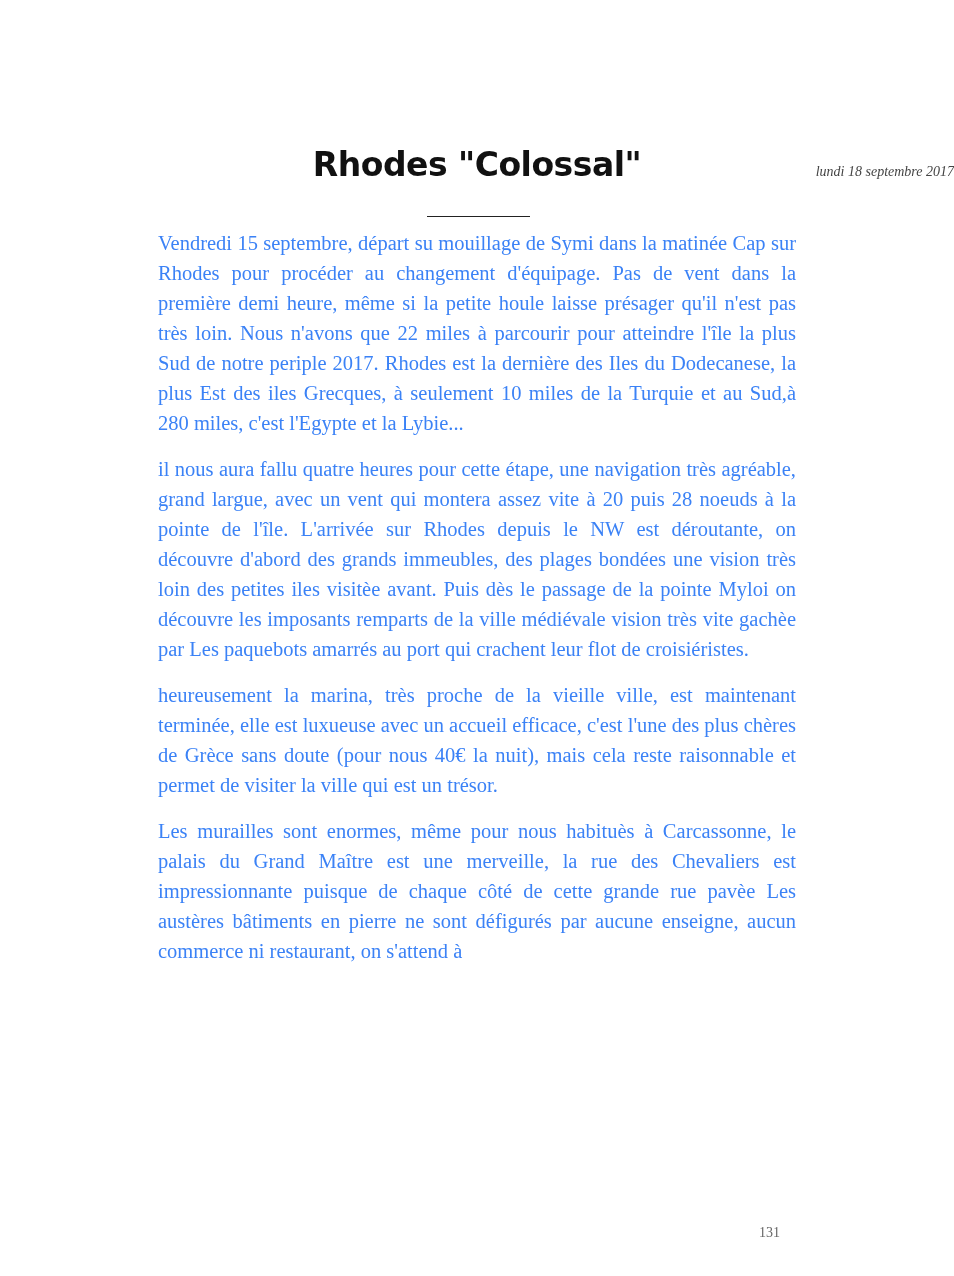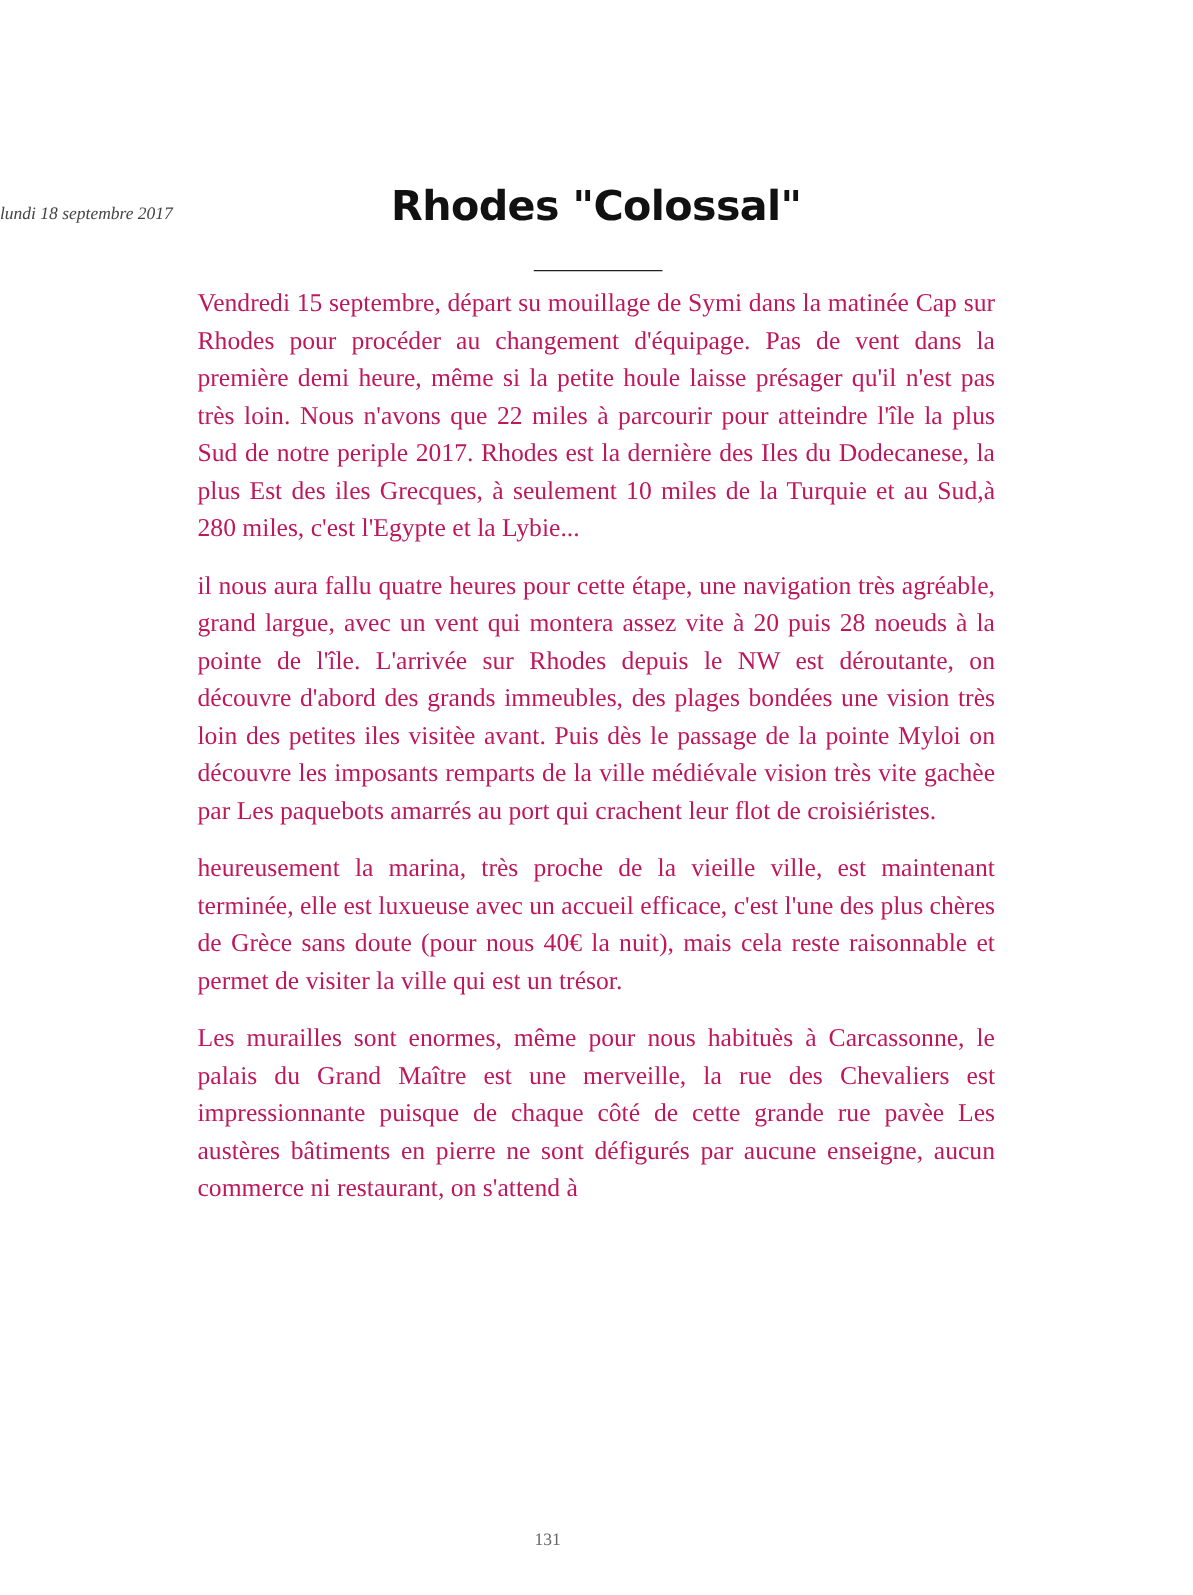--- a/index.html
+++ b/index.html
@@ -33,21 +33,21 @@
       font-size: 33px;
       line-height: 44px;
       color: #111111;
       letter-spacing: -0.5px;
     }
     .date {
       position: absolute;
       top: 163px;
       left: 0;
       width: 954px;
-      text-align: left;
+      text-align: right;
       font-family: "Liberation Serif", serif;
       font-style: italic;
       font-size: 14px;
       line-height: 18px;
       color: #444444;
     }
     .separator {
       position: absolute;
       top: 216px;
       left: 427px;
@@ -56,37 +56,36 @@
       border-top: 1.3px solid #222222;
     }
     .body-text {
       position: absolute;
       top: 228px;
       left: 158px;
       width: 638px;
       font-family: "Liberation Serif", serif;
       font-size: 20.5px;
       line-height: 30px;
-      color: #be185d;
+      color: #3b82f6;
       text-align: justify;
     }
     .body-text p {
       margin: 0 0 16px 0;
     }
     .page-number {
       position: absolute;
       top: 1224px;
       left: 0;
       width: 780px;
-      text-align: center;
+      text-align: right;
       font-family: "Liberation Serif", serif;
       font-size: 14px;
       line-height: 18px;
       color: #666666;
-      padding-left: 48px;
     }
   </style>
 </head>
 <body>
 
 <div class="page">
   <h1 class="title">Rhodes "Colossal"</h1>
   <div class="date">lundi 18 septembre 2017</div>
   <div class="separator"></div>
 

